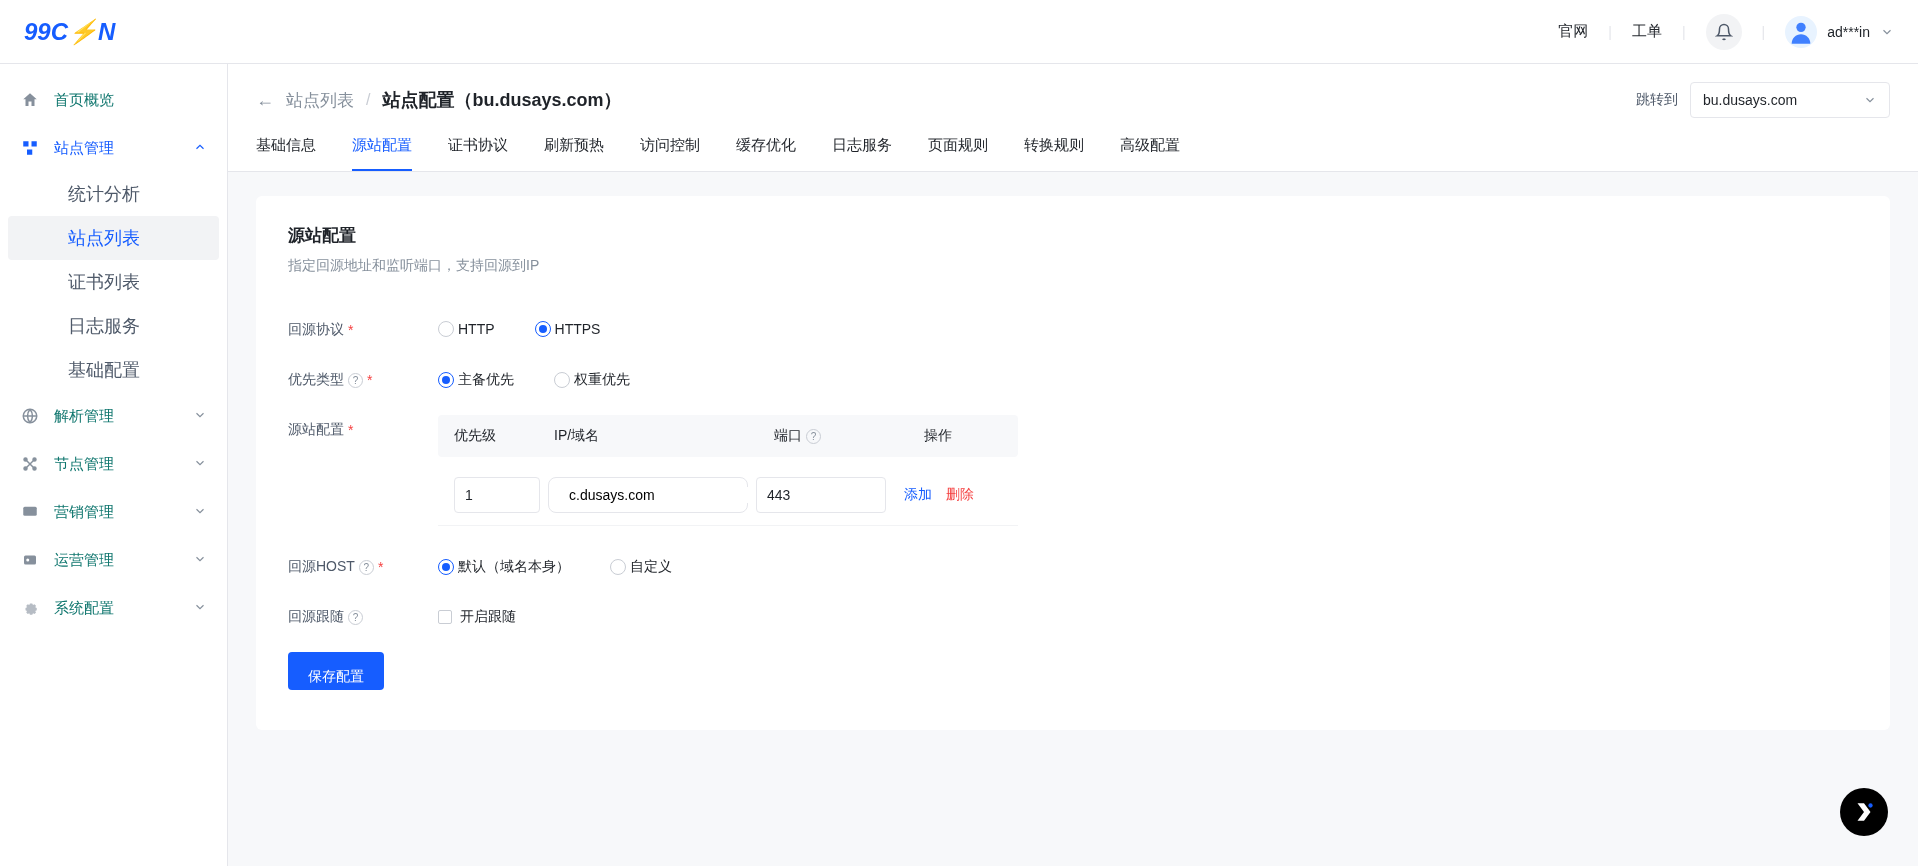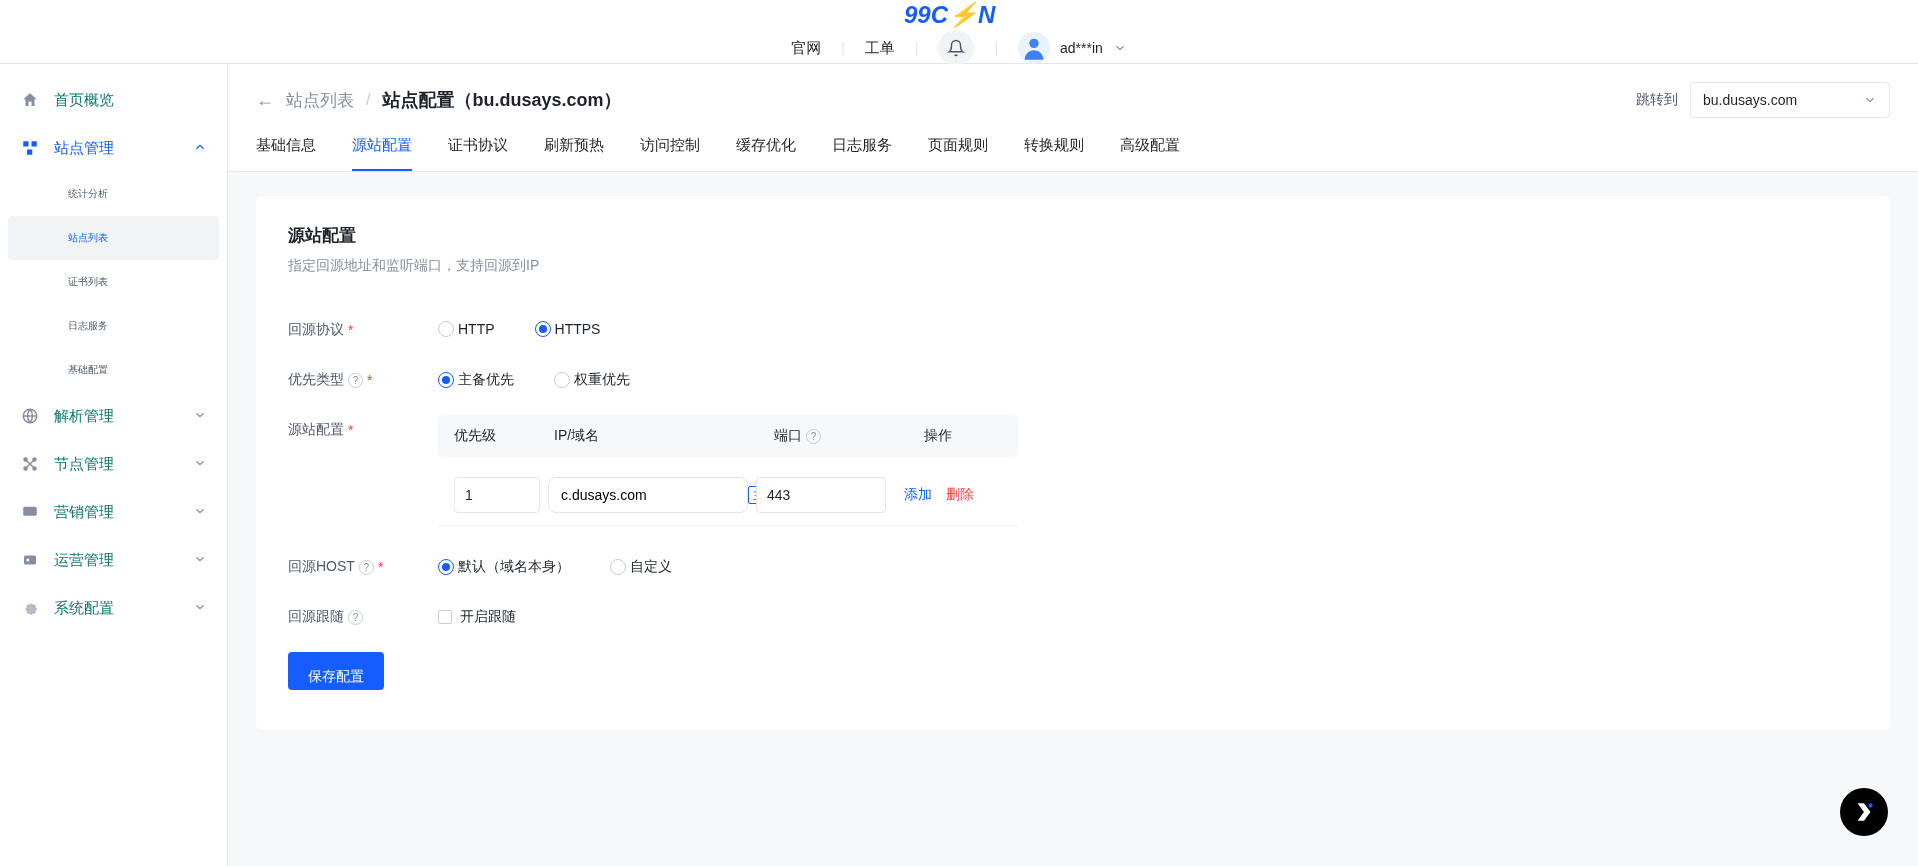--- a/index.html
+++ b/index.html
@@ -1,33 +1,33 @@
 <!DOCTYPE html>
 <html><head>
 <meta charset="utf-8">
 <style>
 * { box-sizing: border-box; margin: 0; padding: 0; }
 body { font-family: -apple-system, BlinkMacSystemFont, "Segoe UI", "PingFang SC", "Microsoft YaHei", sans-serif; font-size: 14px; color: #1f2329; background: #fff; }
-.header { height: 64px; display: flex; align-items: center; justify-content: space-between; padding: 0 24px; border-bottom: 1px solid #e5e6eb; flex-direction: column; }
+.header { height: 64px; display: flex; align-items: center; justify-content: space-between; padding: 0 24px; border-bottom: 1px solid #e5e6eb; }
 .logo { height: 32px; display: flex; align-items: center; }
 .header-right { display: flex; align-items: center; gap: 20px; }
 .header-link { color: #1f2329; cursor: pointer; font-size: 15px; }
 .header-divider { color: #e5e6eb; }
 .bell-btn { width: 36px; height: 36px; border-radius: 50%; background: #f2f3f5; display: flex; align-items: center; justify-content: center; cursor: pointer; }
 .user-area { display: flex; align-items: center; gap: 10px; cursor: pointer; }
 .avatar { width: 32px; height: 32px; border-radius: 50%; background: #e8f3ff; display: flex; align-items: center; justify-content: center; }
 .layout { display: flex; height: calc(100vh - 64px); }
 .sidebar { width: 228px; border-right: 1px solid #e5e6eb; padding: 12px 0; overflow-y: auto; }
 .menu-item { height: 48px; display: flex; align-items: center; padding: 0 20px; cursor: pointer; gap: 14px; font-size: 15px; color: #0f766e; }
 .menu-item .icon { width: 20px; height: 20px; display: flex; align-items: center; justify-content: center; color: #86909c; }
 .menu-item.active { color: #165dff; font-weight: 500; }
 .menu-item.active .icon { color: #165dff; }
 .menu-item .chevron { margin-left: auto; color: #86909c; }
 .menu-item.active .chevron { color: #165dff; }
-.submenu-item { height: 44px; display: flex; align-items: center; padding-left: 68px; cursor: pointer; font-size: 10px; color: #4e5969; }
+.submenu-item { height: 44px; display: flex; align-items: center; padding-left: 68px; cursor: pointer; font-size: 18px; color: #4e5969; }
 .submenu-item.active { background: #f2f3f5; color: #165dff; font-weight: 500; border-radius: 4px; margin: 0 8px; padding-left: 60px; }
 .main { flex: 1; background: #f7f8fa; overflow-y: auto; padding-bottom: 40px; }
 .breadcrumb-bar { background: #fff; padding: 18px 28px 0; display: flex; align-items: center; justify-content: space-between; }
 .breadcrumb { display: flex; align-items: center; gap: 12px; font-size: 16px; }
 .breadcrumb .back-arrow { color: #86909c; cursor: pointer; font-size: 18px; }
 .breadcrumb .crumb-link { color: #86909c; cursor: pointer; font-size: 17px; }
 .breadcrumb .sep { color: #c9cdd4; }
 .breadcrumb .crumb-current { font-weight: 600; font-size: 18px; color: #1f2329; }
 .jump-area { display: flex; align-items: center; gap: 12px; font-size: 14px; color: #4e5969; }
 .select { width: 200px; height: 36px; border: 1px solid #e5e6eb; border-radius: 4px; padding: 0 12px; display: flex; align-items: center; justify-content: space-between; cursor: pointer; background: #fff; color: #1f2329; }
@@ -49,21 +49,21 @@
 .radio.checked .radio-dot::after { content: ""; width: 8px; height: 8px; background: #165dff; border-radius: 50%; }
 .origin-table { width: 580px; }
 .origin-header { background: #f7f8fa; display: flex; padding: 12px 16px; border-radius: 4px; font-size: 14px; color: #1f2329; }
 .col-priority { width: 100px; }
 .col-domain { width: 220px; }
 .col-port { width: 150px; display: flex; align-items: center; gap: 4px; }
 .col-action { flex: 1; }
 .origin-body-row { display: flex; padding: 20px 16px 12px; align-items: center; gap: 8px; border-bottom: 1px solid #f2f3f5; }
 .input { height: 36px; border: 1px solid #e5e6eb; border-radius: 4px; padding: 0 10px; font-size: 14px; color: #1f2329; outline: none; background: #fff; }
 .input.priority { width: 86px; }
-.input-domain-wrap { width: 200px; height: 36px; border: 1px solid #e5e6eb; border-radius: 8px; display: flex; align-items: center; padding: 0 12px; gap: 6px; }
+.input-domain-wrap { width: 200px; height: 36px; border: 1px solid #e5e6eb; border-radius: 8px; display: flex; align-items: center; padding: 0 20px; gap: 6px; }
 .input-domain-wrap input { border: none; outline: none; flex: 1; font-size: 14px; }
 .badge-primary { color: #165dff; border: 1px solid #165dff; padding: 0 4px; border-radius: 2px; font-size: 12px; line-height: 16px; }
 .input.port { width: 130px; }
 .action-links { display: flex; gap: 14px; font-size: 14px; margin-left: 10px; }
 .link-add { color: #165dff; cursor: pointer; }
 .link-delete { color: #f53f3f; cursor: pointer; }
 .checkbox { display: flex; align-items: center; gap: 8px; cursor: pointer; font-size: 14px; padding-top: 6px; }
 .checkbox-box { width: 14px; height: 14px; border: 1px solid #c9cdd4; border-radius: 2px; }
 .save-btn { background: #165dff; color: #fff; border: none; height: 38px; padding: 16px 20px; border-radius: 4px; font-size: 14px; cursor: pointer; }
 .float-icon { position: fixed; right: 30px; bottom: 30px; width: 48px; height: 48px; background: #000; border-radius: 50%; display: flex; align-items: center; justify-content: center; cursor: pointer; }

